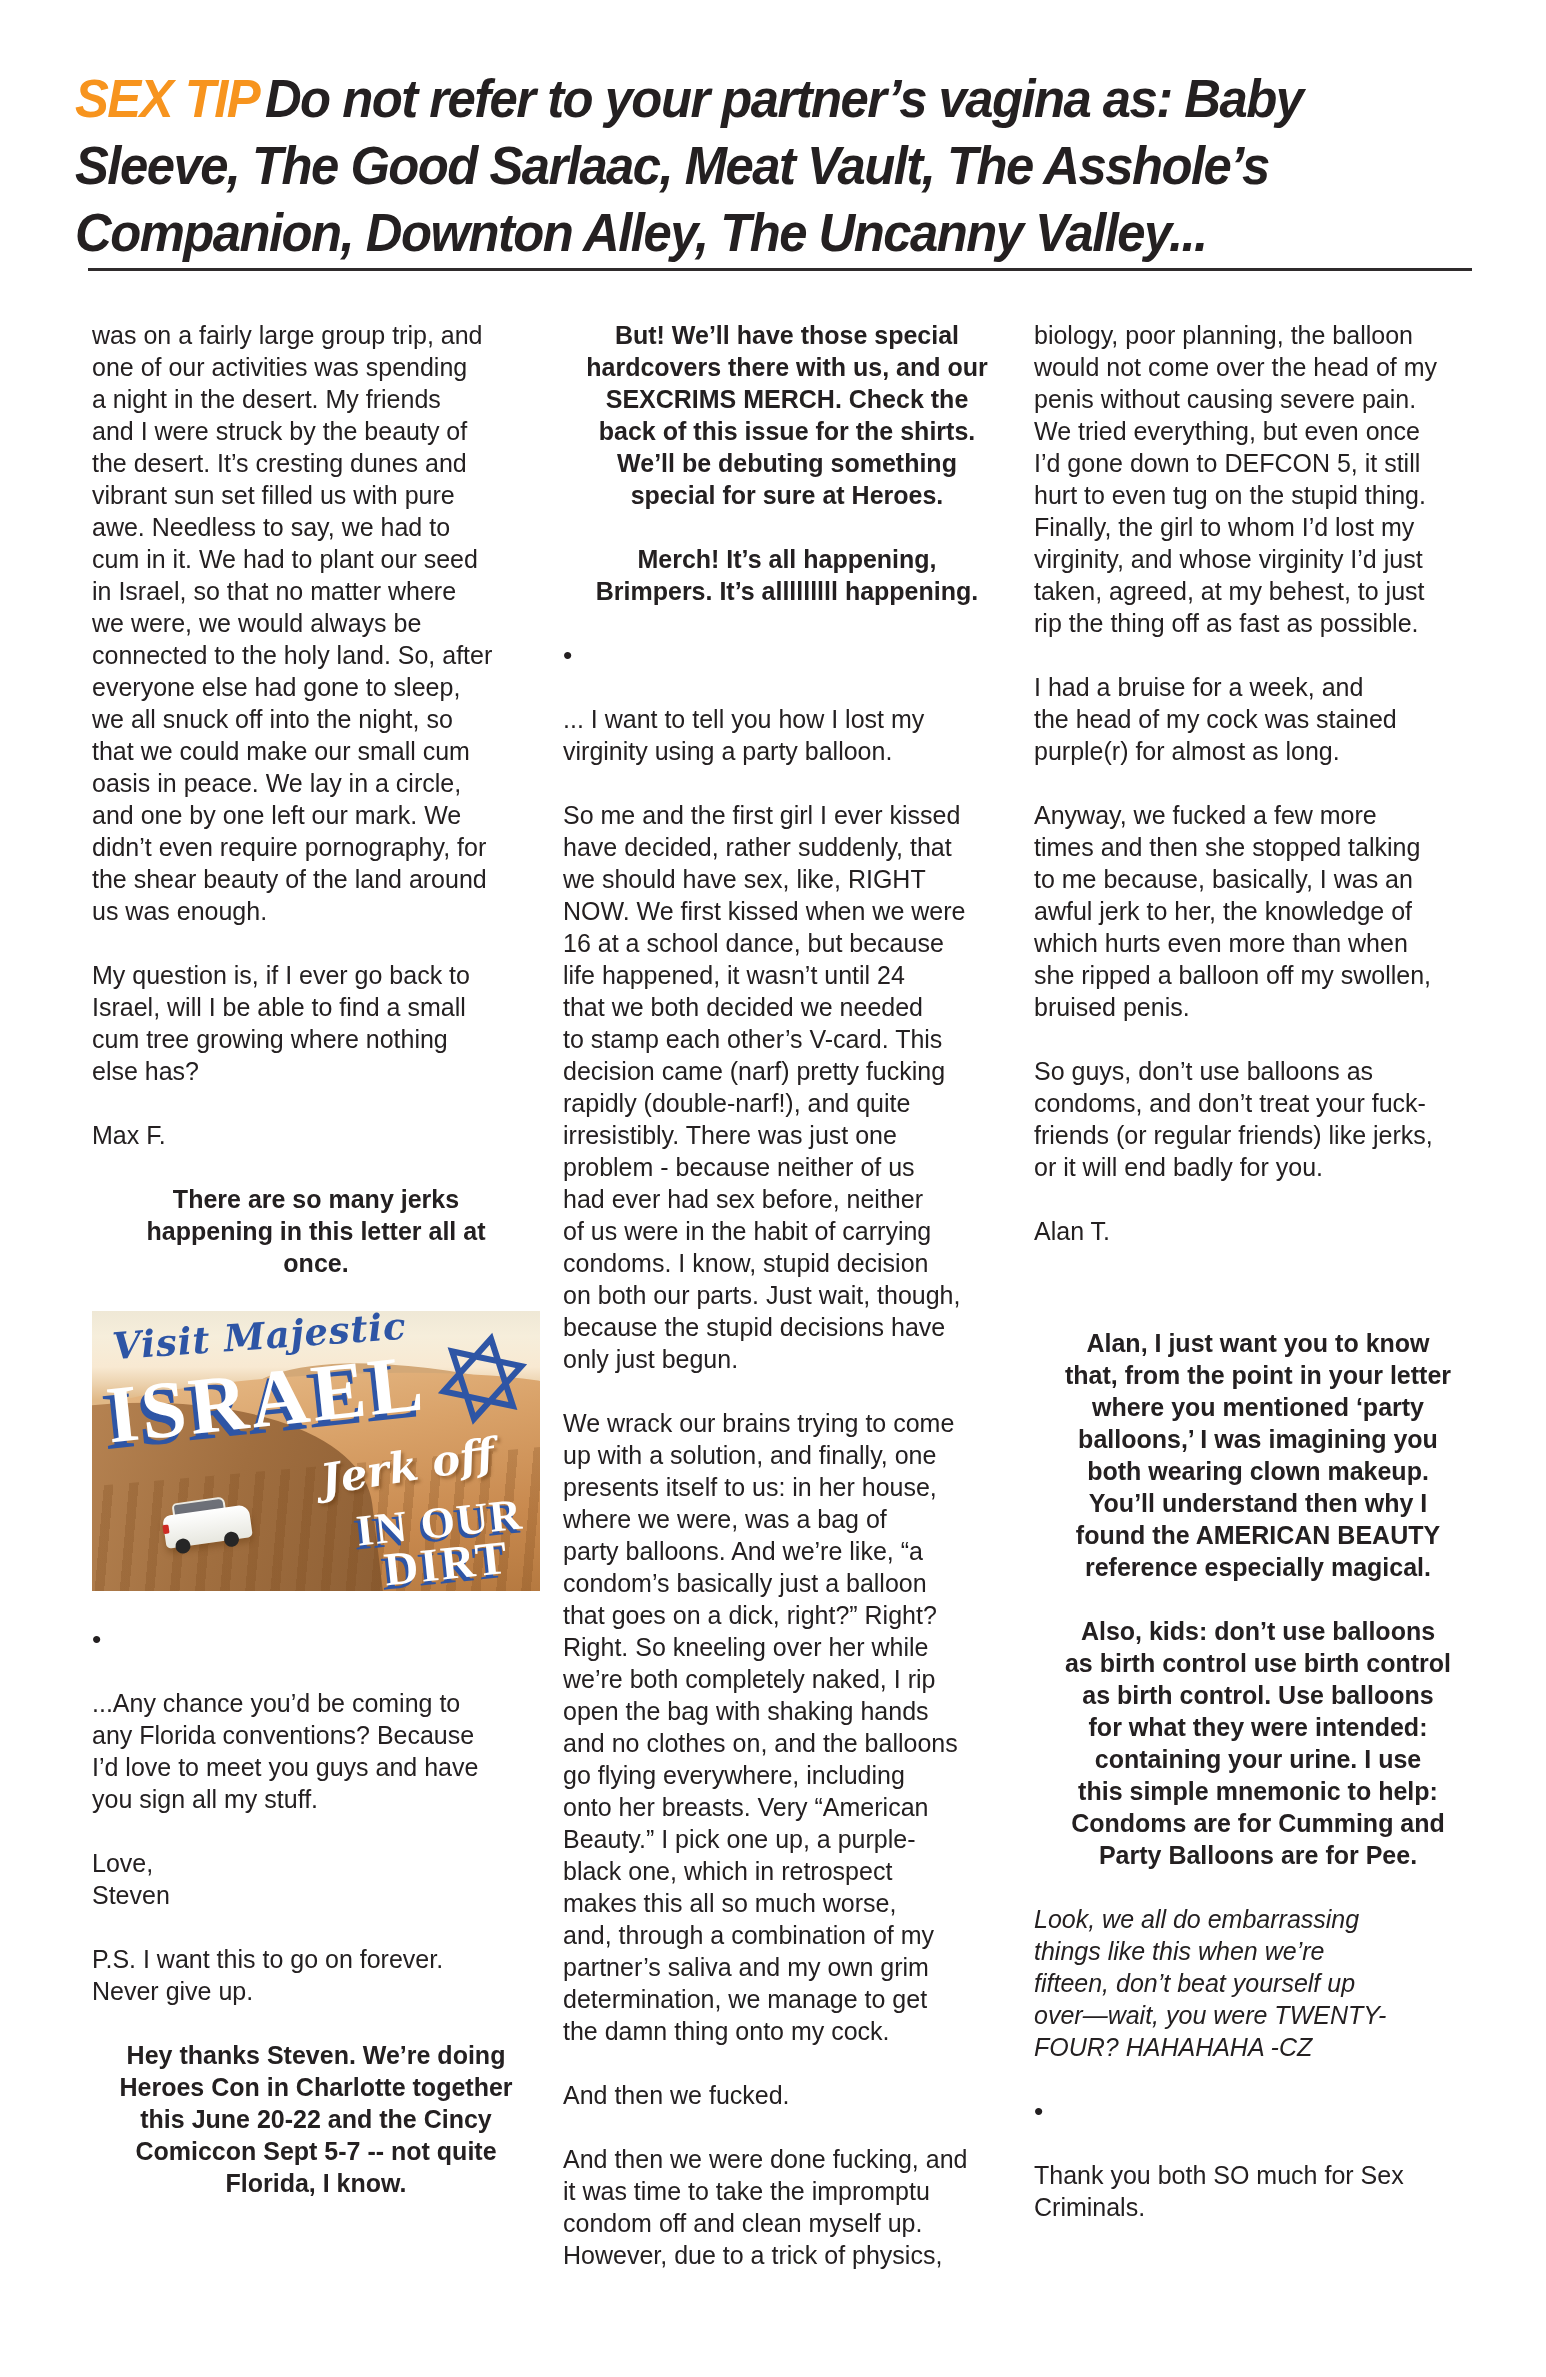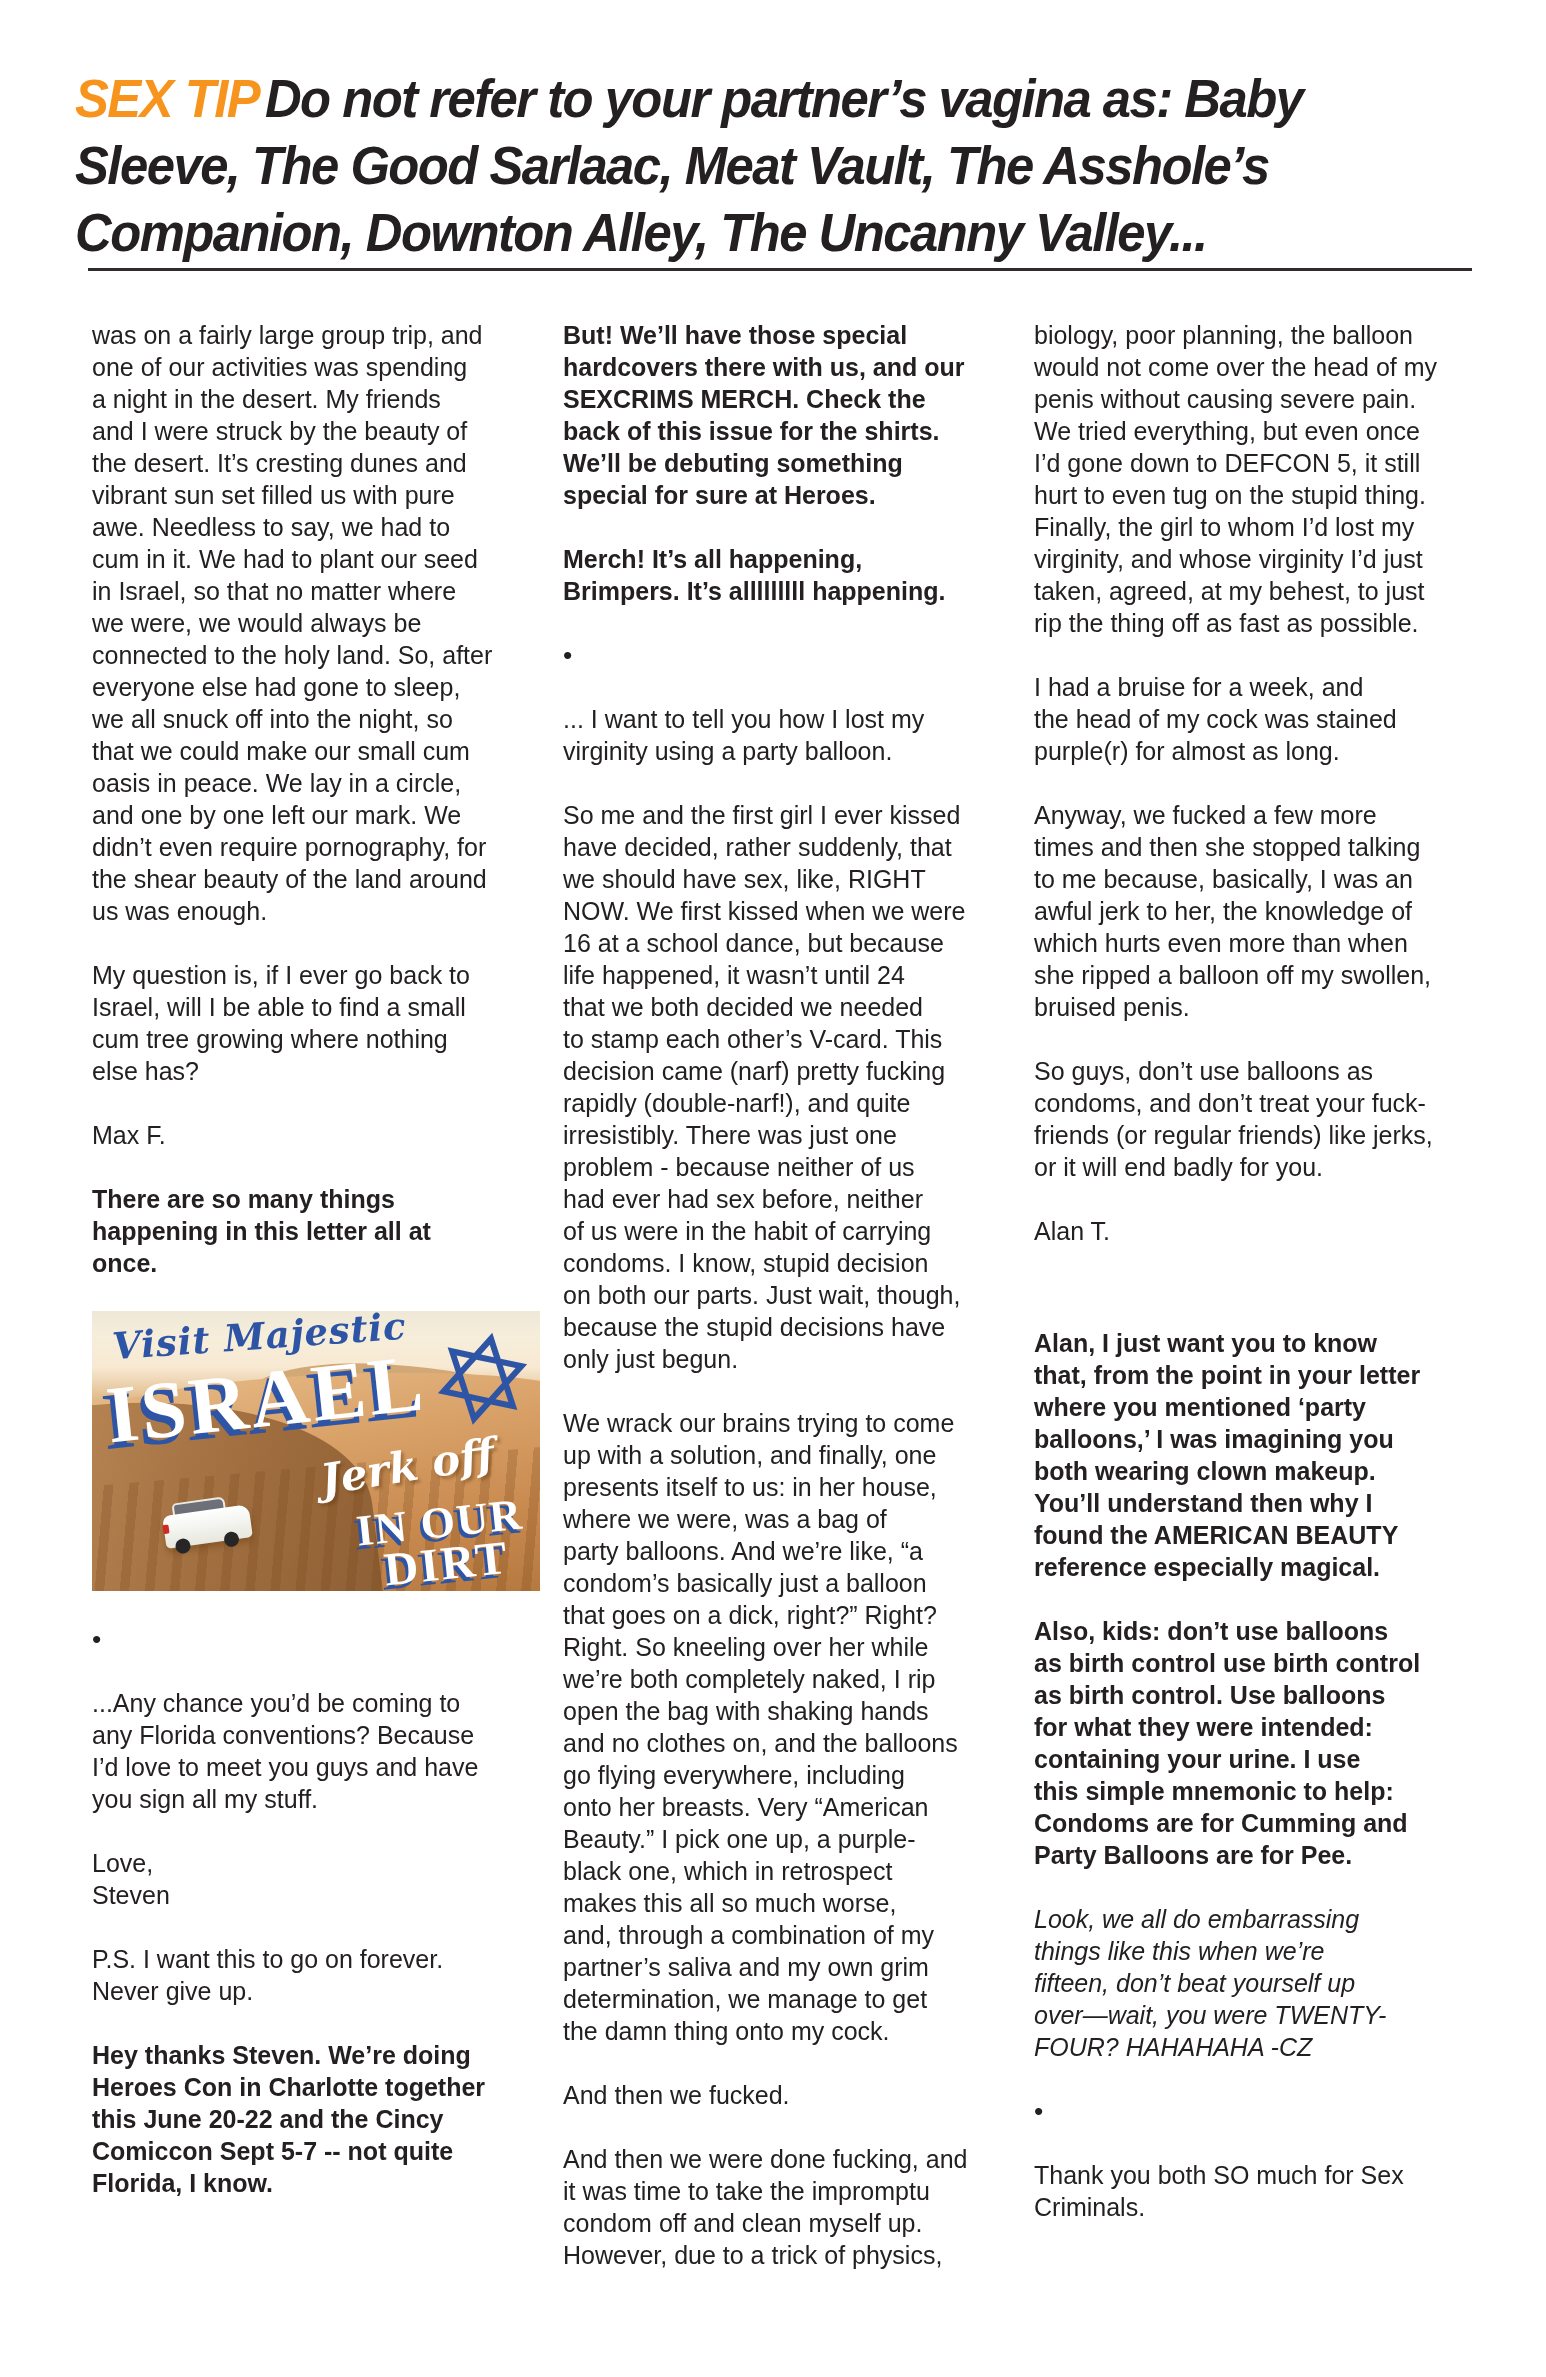--- a/index.html
+++ b/index.html
@@ -17,21 +17,21 @@
   }
   .tip{color:var(--accent,#F7941E);padding-right:6.2px;}
   .rule{position:absolute;left:88px;top:268px;width:1384px;height:3.1px;background:#2f2b2c;}
   
   .columns{
     position:absolute;left:92px;top:319px;width:1391px;
     display:flex;gap:23px;align-items:flex-start;
   }
   .col{width:448px;font-size:25px;line-height:32px;}
   .block{margin:0 0 32px 0;white-space:pre-line;}
-  .block.b{font-weight:bold;}
+  .block.b{font-weight:bold;text-align:center;}
   .block.bi{font-weight:normal;font-style:italic;}
   .block.bullet{font-size:26.5px;}
   .block.gap2{margin-top:32px;}
   .block.gap3{margin-top:80px;}
   
   .ad{
     position:relative;width:448px;height:280px;overflow:hidden;margin:0 0 32px 0;
     background:linear-gradient(180deg,#efe8d6 0%,#f6eedb 9%,#f8e9d2 20%,#ecd2ae 26%,#e0b886 32%);
   }
   .dune-back{position:absolute;right:-31px;top:54px;width:327px;height:109px;background:#d3a877;
@@ -98,21 +98,21 @@
 oasis in peace. We lay in a circle,
 and one by one left our mark. We
 didn’t even require pornography, for
 the shear beauty of the land around
 us was enough.</div>
       <div class="block p">My question is, if I ever go back to
 Israel, will I be able to find a small
 cum tree growing where nothing
 else has?</div>
       <div class="block p">Max F.</div>
-      <div class="block b">There are so many things
+      <div class="block b">There are so many jerks
 happening in this letter all at
 once.</div>
       <div class="ad" id="israel-ad">
   <div class="dune-back"></div>
   <div class="dune-main"></div>
   <div class="dune-left"></div>
   <div class="dune-ripples"></div>
   <div class="suv">
     <div class="suv-glass"></div>
     <div class="suv-body"></div>

